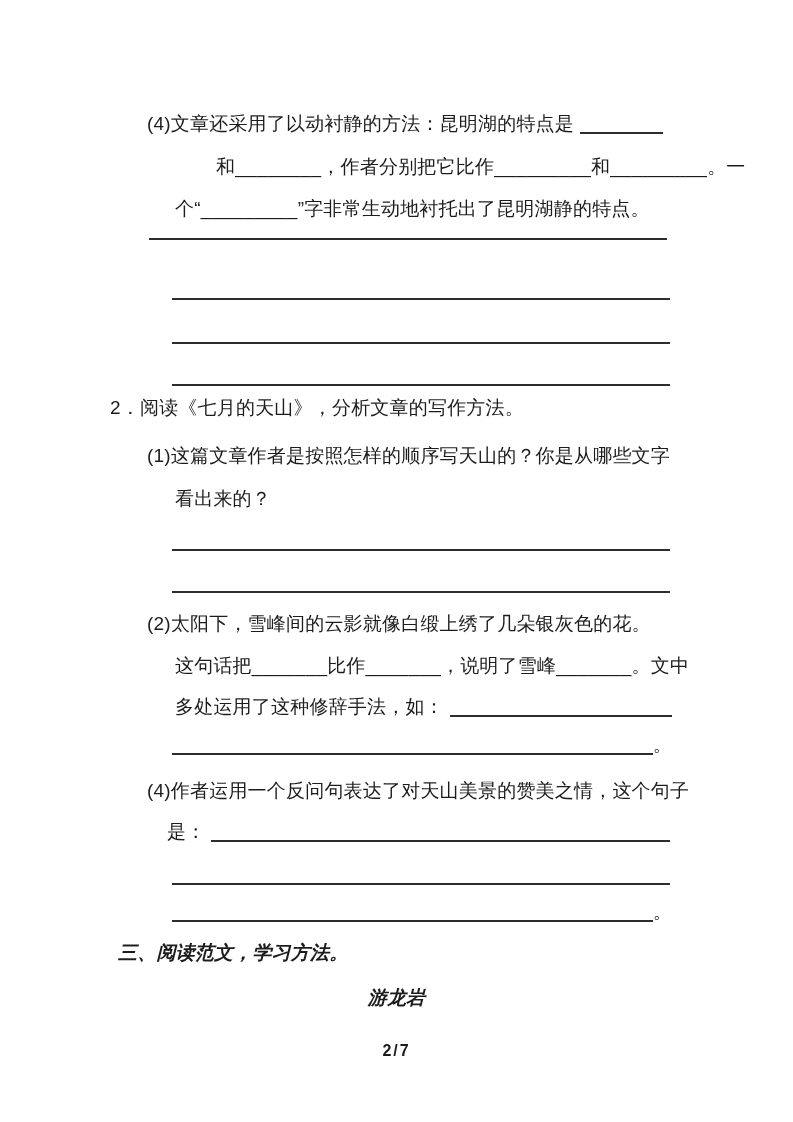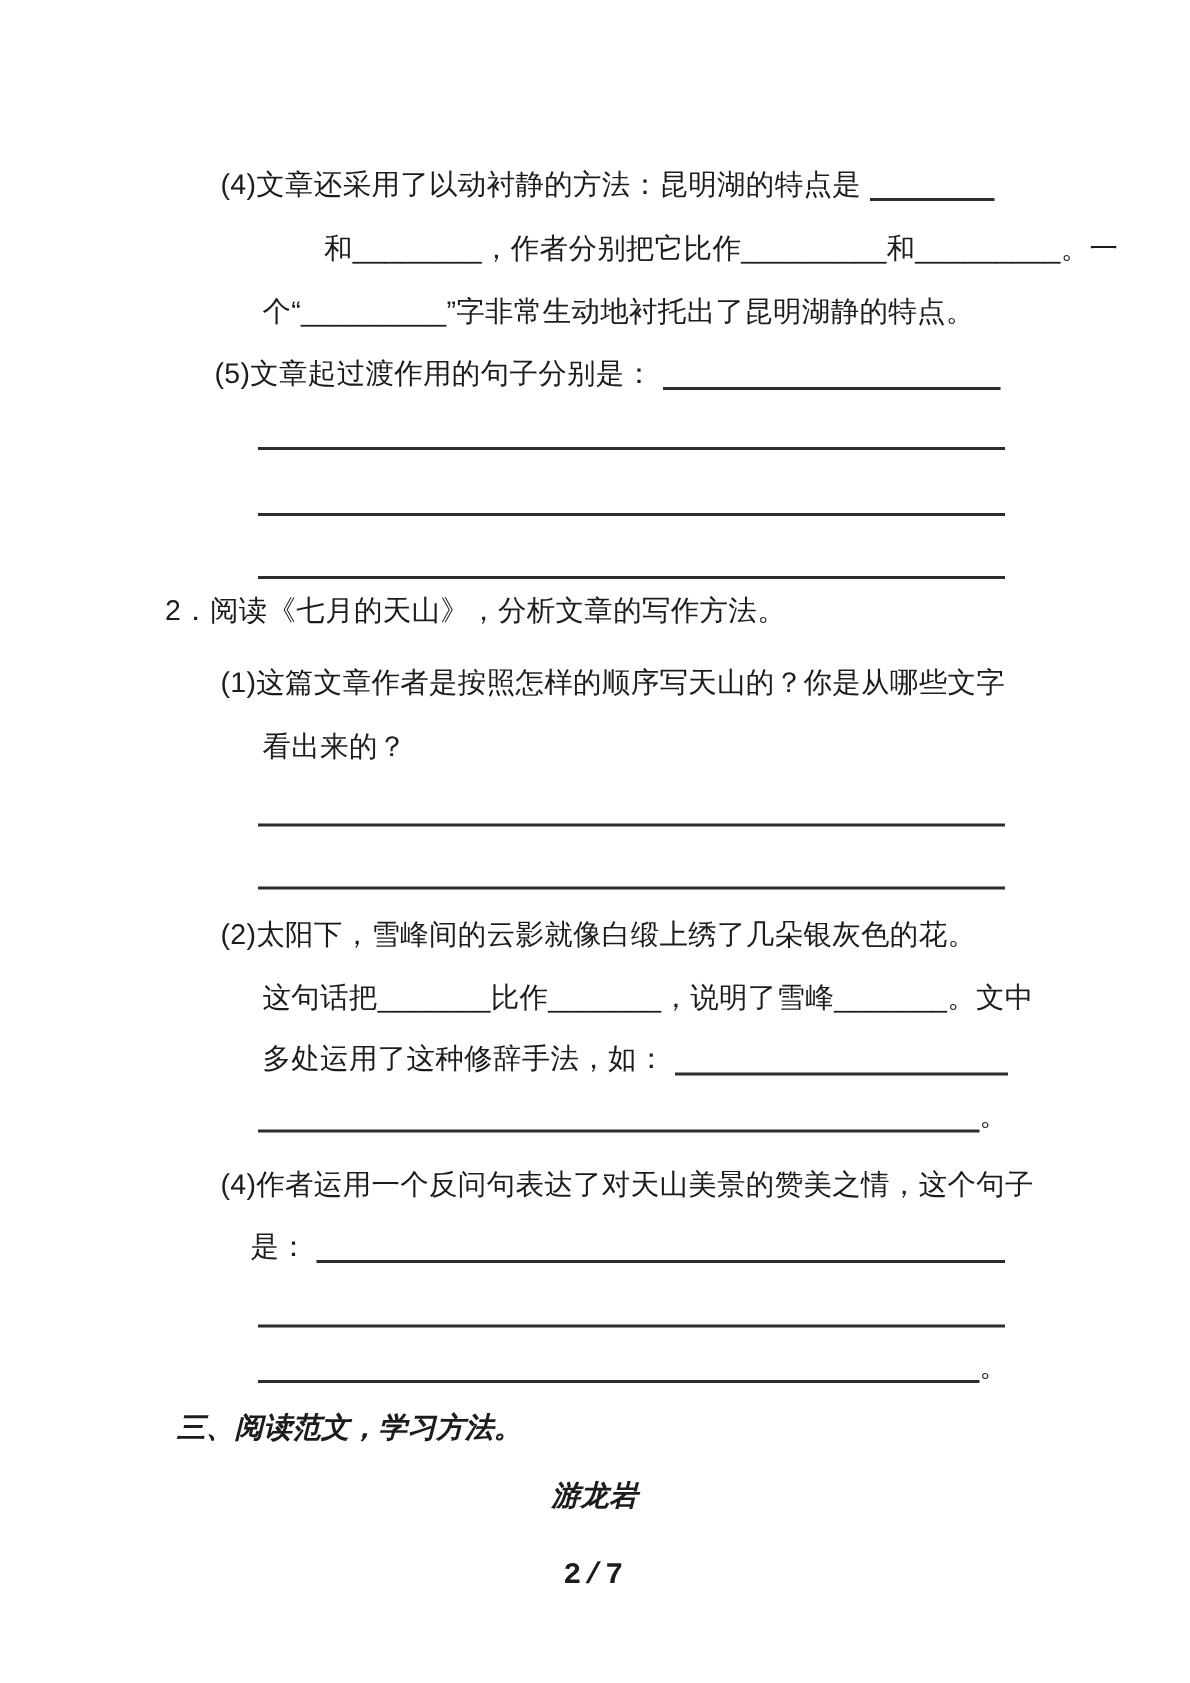--- a/index.html
+++ b/index.html
@@ -28,40 +28,39 @@
     margin-left: 6px;
   }
   .rule {
     position: absolute;
     height: 0;
     border-bottom: 2px solid #2d2d2d;
   }
   .bold { font-weight: 700; font-style: italic; }
   .center { left: 0; right: 0; text-align: center; }
   .footer {
-    font-family: Liberation Mono, monospace;
-    font-size: 20px;
+    font-family: Liberation Sans, sans-serif;
+    font-size: 16px;
     font-weight: 700;
     letter-spacing: 2px;
   }
 </style>
 </head>
 <body>
 
 <div class="page">
 
   <div class="line flexline" style="top:112px; left:147px; width:516px;">
     <span class="txt">(4)文章还采用了以动衬静的方法：昆明湖的特点是</span>
     <span class="fill"></span>
   </div>
   <div class="line" style="top:155px; left:175px;margin-left:41px;">和________，作者分别把它比作_________和_________。一</div>
   <div class="line" style="top:197px; left:175px;">个“_________”字非常生动地衬托出了昆明湖静的特点。</div>
 
   <div class="line flexline" style="top:238px; left:143px; width:524px;">
-    <span class="txt">(5)文章起过渡作用的句子分别是：</span>
     <span class="fill"></span>
   </div>
   <div class="rule" style="top:298px; left:172px; width:498px;"></div>
   <div class="rule" style="top:342px; left:172px; width:498px;"></div>
   <div class="rule" style="top:384px; left:172px; width:498px;"></div>
 
   <div class="line" style="top:396px; left:110px;">2．阅读《七月的天山》，分析文章的写作方法。</div>
   <div class="line" style="top:444px; left:147px;">(1)这篇文章作者是按照怎样的顺序写天山的？你是从哪些文字</div>
   <div class="line" style="top:487px; left:175px;">看出来的？</div>
   <div class="rule" style="top:549px; left:172px; width:498px;"></div>

